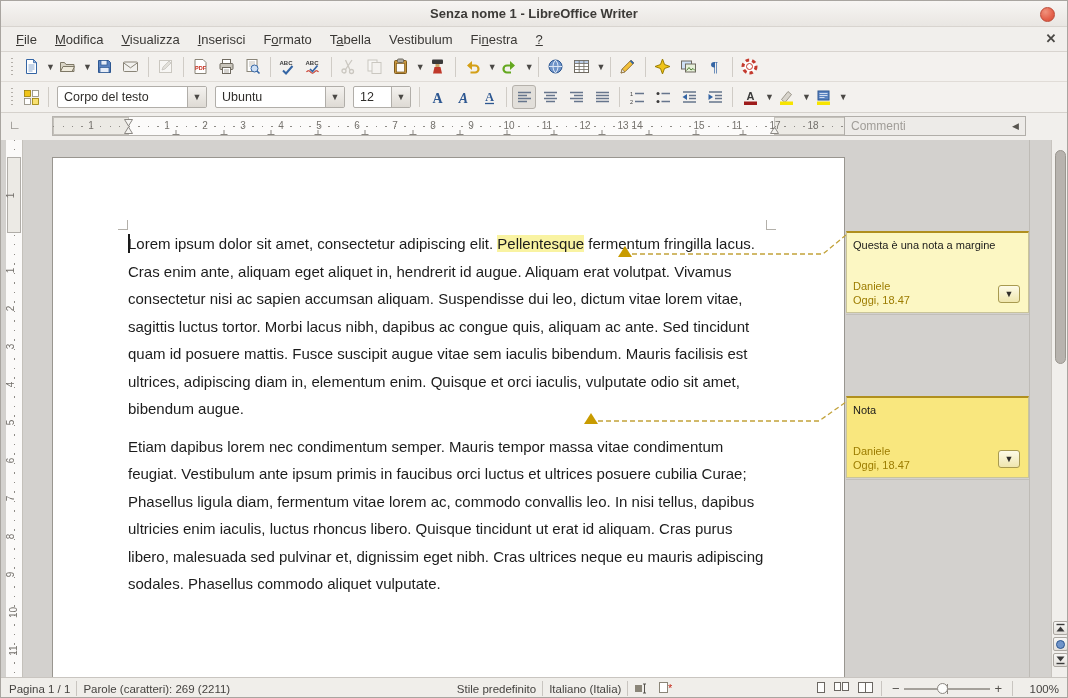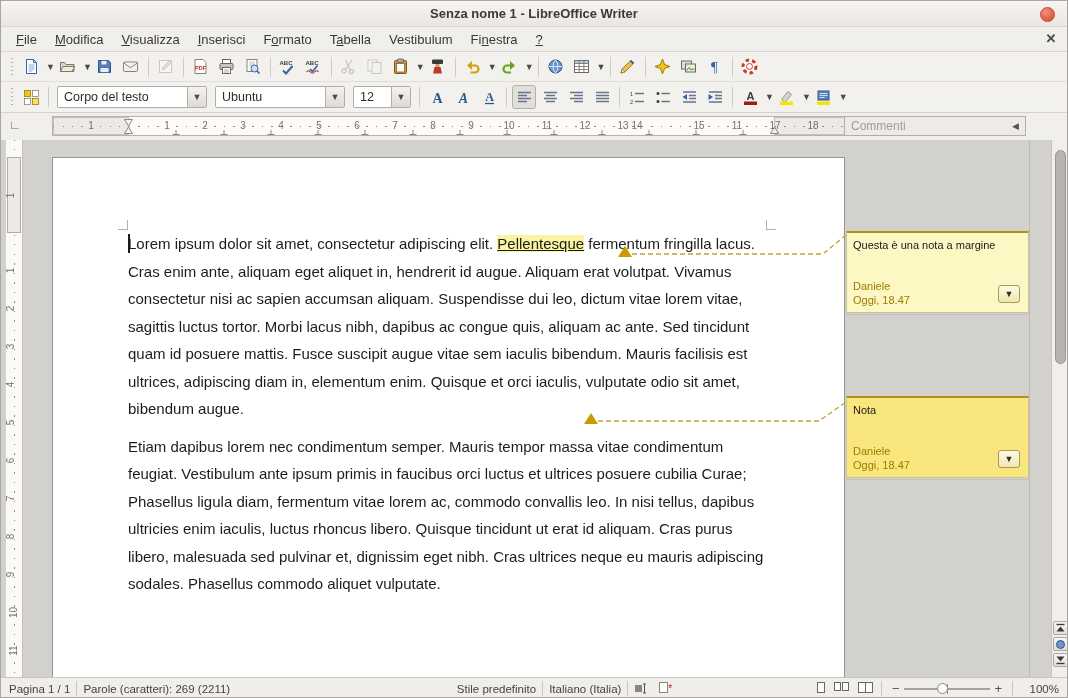--- a/index.html
+++ b/index.html
@@ -62,21 +62,21 @@
   #main { position:absolute; left:0; top:139px; width:1068px; height:537px; background:#d3d1ce; overflow:hidden; }
   #vruler { position:absolute; left:5px; top:0; width:17px; height:100%; background:#fbfaf9; border-right:1px solid #c4c1bb; }
   #vruler .vdots { position:absolute; left:8px; top:0; width:1px; height:100%;
     background:repeating-linear-gradient(to bottom,#8f8c87 0 1px,transparent 1px 9.5px); }
   .v-margin-box { position:absolute; left:1px; top:17px; width:14px; height:76px; background:#eceae5; border:1px solid #b0ada8; }
   .vnum { position:absolute; left:2px; font-size:10px; color:#75726d; transform:rotate(-90deg); }
 
   #page { position:absolute; left:51px; top:17px; width:793px; height:530px; background:#fff; border:1px solid #999690; }
   #text-area { position:absolute; left:75px; top:72px; width:645px; font-size:15px; line-height:27.5px; color:#1c1c1c; }
   #text-area p { margin-bottom:10px; }
-  .hl { background:#f9f3a2;text-decoration:underline; }
+  .hl { background:#f9f3a2; }
   .corner { position:absolute; width:10px; height:10px; }
   #corner-tl { left:65px; top:62px; border-right:1px solid #b3b0aa; border-bottom:1px solid #b3b0aa; }
   #corner-tr { left:713px; top:62px; border-left:1px solid #b3b0aa; border-bottom:1px solid #b3b0aa; }
   #caret { position:absolute; left:75px; top:76px; width:1.5px; height:19px; background:#1a1a1a; }
 
   #connectors { position:absolute; left:0; top:0; width:1050px; height:537px; pointer-events:none; }
 
   #comments-panel { position:absolute; left:845px; top:0; width:184px; height:100%; border-right:1px solid #bebbb6; }
   .comment-box { position:absolute; left:0; width:183px; height:82px; border:1px solid #c9c49a; border-top:2px solid #b08f1e; padding:4px 6px; }
   #comment-1 { top:91px; background:#fcf7c3; }

